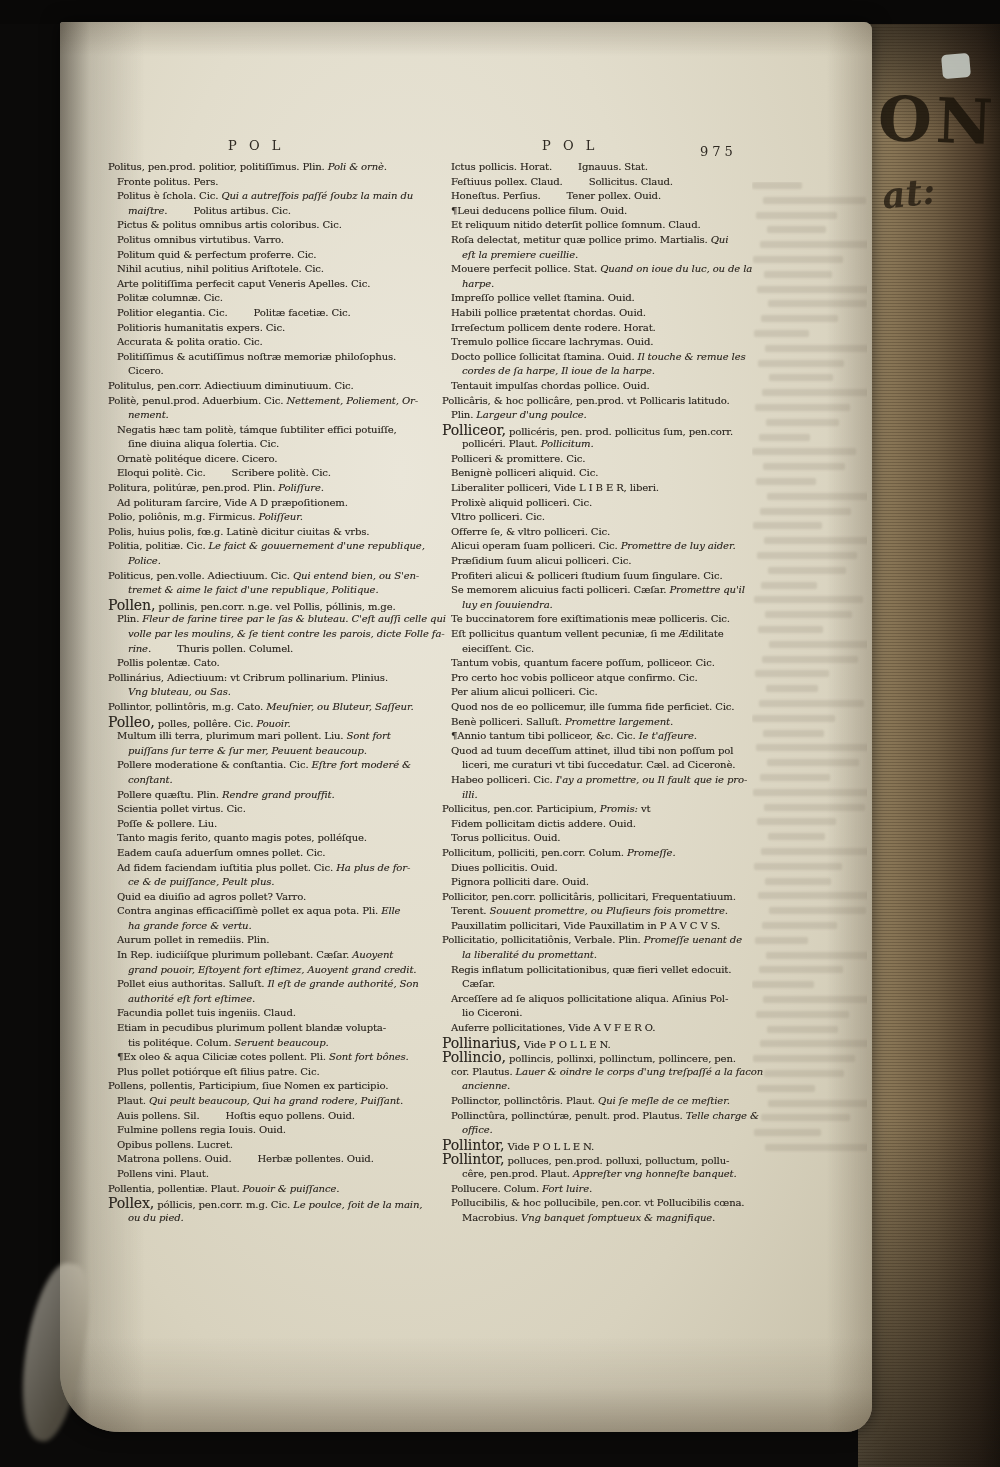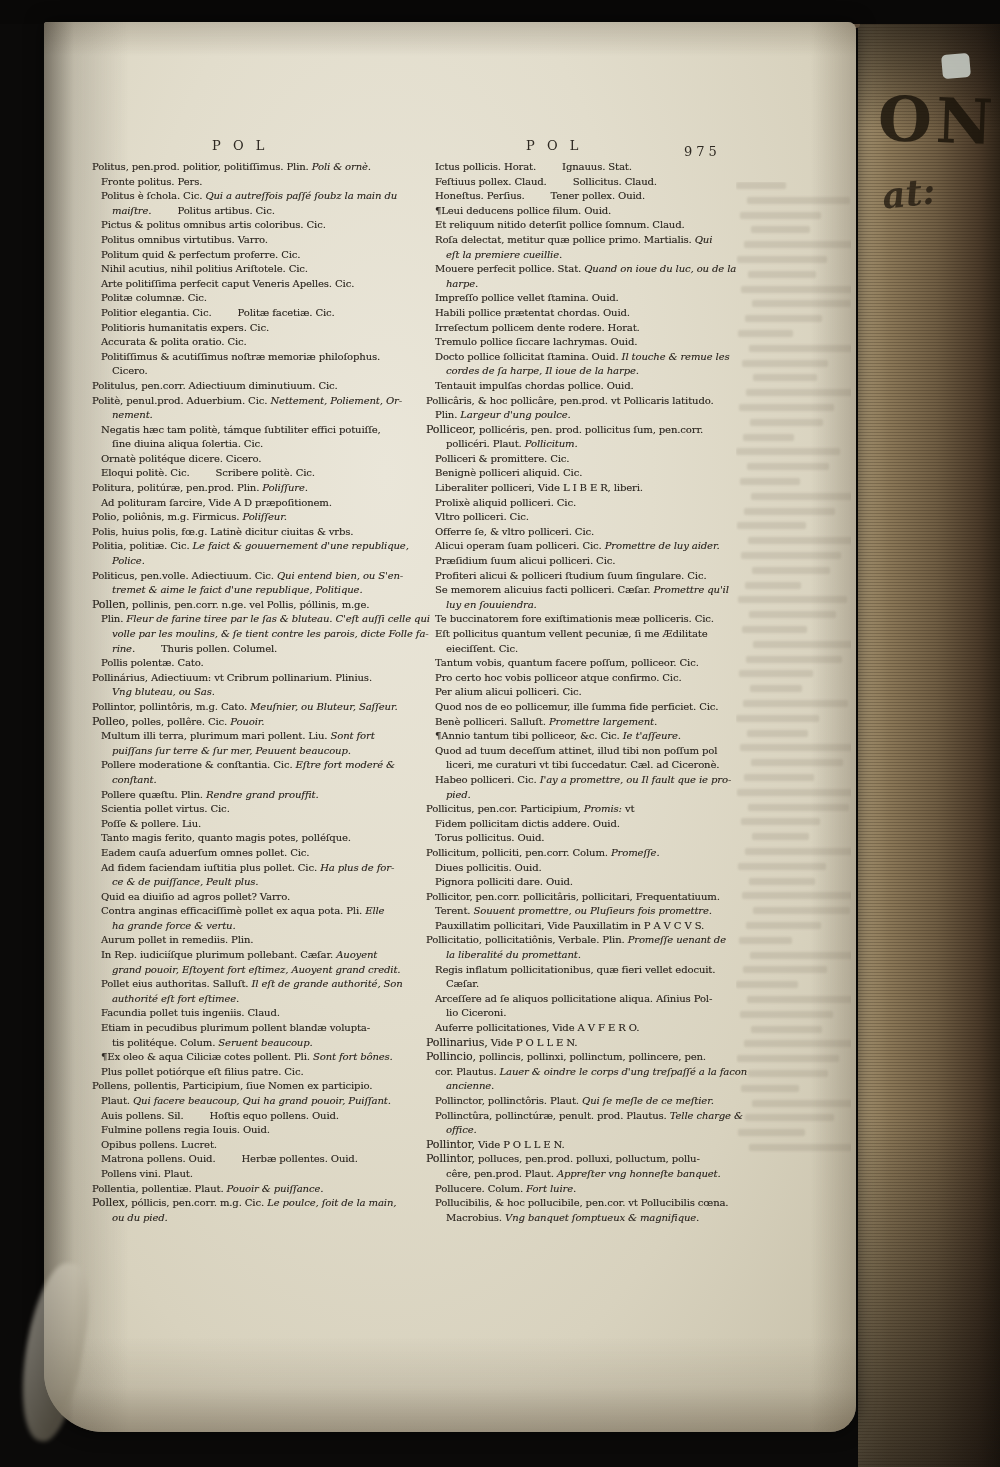--- a/index.html
+++ b/index.html
@@ -25,21 +25,21 @@
     color:#1c150c;opacity:.72;transform:rotate(-6deg);
   }
   .sticker{
     position:absolute;left:84px;top:54px;width:28px;height:24px;
     background:#ccd2cb;border-radius:5px;opacity:.85;transform:rotate(-5deg);
   }
   .top-band{position:absolute;left:0;top:0;width:100%;height:24px;background:#090807}
   .book-top{position:absolute;left:60px;top:14px;width:800px;height:14px;background:#6a5843;border-radius:4px}
   
   .page{
-    position:absolute;left:44px;top:22px;width:812px;height:1410px;
+    position:absolute;left:60px;top:22px;width:812px;height:1410px;
     background:radial-gradient(ellipse at 42% 32%, #eae6d9 0%, #e2ddcc 40%, #d8d2be 70%, #c6bfa8 100%);
     border-radius:3px 8px 26px 60px;
     box-shadow:0 0 18px rgba(0,0,0,.6);
   }
   .page::before{
     content:"";position:absolute;inset:0;border-radius:inherit;pointer-events:none;
     background:
       linear-gradient(90deg, rgba(25,19,12,.5) 0px, rgba(25,19,12,.15) 30px, rgba(25,19,12,0) 85px),
       linear-gradient(270deg, rgba(70,56,38,.25) 0px, rgba(70,56,38,0) 45px),
       linear-gradient(0deg, rgba(70,56,38,.42) 0px, rgba(70,56,38,.12) 45px, rgba(70,56,38,0) 95px),
@@ -57,21 +57,21 @@
   .rh-num{left:640px;top:122px;font-size:12px;letter-spacing:0}
   
   .col{position:absolute;top:138px}
   .col-left{left:48px;width:334px}
   .col-right{left:382px;width:330px}
   .line{
     height:14.6px;line-height:14.6px;font-size:10px;letter-spacing:-0.1px;
     white-space:nowrap;color:#2d2822;text-shadow:0.2px 0 0 rgba(45,35,25,.4);
   }
   .line i{font-style:italic}
-  .line .hw{font-size:11px}
+  .line .hw{font-size:14px}
   .i1{padding-left:9px}
   .i2{padding-left:20px}
   .t2{margin-left:26px}
   
   .bleed{position:absolute;left:692px;top:160px;width:115px;height:990px;overflow:hidden}
   .ghost-line{position:absolute;height:7px;background:rgba(120,108,88,.17);filter:blur(1.2px);border-radius:2px}
 </style>
 </head>
 <body>
 
@@ -148,21 +148,21 @@
       <div class="line i1"><span>In Rep. iudiciíſque plurimum pollebant. Cæſar. </span><i>Auoyent</i></div>
       <div class="line i2"><i>grand pouoir, Eſtoyent fort eſtimez, Auoyent grand credit.</i></div>
       <div class="line i1"><span>Pollet eius authoritas. Salluſt. </span><i>Il eſt de grande authorité, Son</i></div>
       <div class="line i2"><i>authorité eſt fort eſtimee.</i></div>
       <div class="line i1"><span>Facundia pollet tuis ingeniis. Claud.</span></div>
       <div class="line i1"><span>Etiam in pecudibus plurimum pollent blandæ volupta-</span></div>
       <div class="line i2"><span>tis politéque. Colum. </span><i>Seruent beaucoup.</i></div>
       <div class="line i1"><span>¶Ex oleo &amp; aqua Ciliciæ cotes pollent. Pli. </span><i>Sont fort bônes.</i></div>
       <div class="line i1"><span>Plus pollet potiórque eſt filius patre. Cic.</span></div>
       <div class="line i0"><span>Pollens, pollentis, Participium, ſiue Nomen ex participio.</span></div>
-      <div class="line i1"><span>Plaut. </span><i>Qui facere beaucoup, Qui ha grand pouoir, Puiſſant.</i></div>
+      <div class="line i1"><span>Plaut. </span><i>Qui peult beaucoup, Qui ha grand rodere, Puiſſant.</i></div>
       <div class="line i1"><span>Auis pollens. Sil.</span><span class="t2"><span>Hoſtis equo pollens. Ouid.</span></span></div>
       <div class="line i1"><span>Fulmine pollens regia Iouis. Ouid.</span></div>
       <div class="line i1"><span>Opibus pollens. Lucret.</span></div>
       <div class="line i1"><span>Matrona pollens. Ouid.</span><span class="t2"><span>Herbæ pollentes. Ouid.</span></span></div>
       <div class="line i1"><span>Pollens vini. Plaut.</span></div>
       <div class="line i0"><span>Pollentia, pollentiæ. Plaut. </span><i>Pouoir &amp; puiſſance.</i></div>
       <div class="line i0"><span class="hw">Pollex,</span><span> póllicis, pen.corr. m.g. Cic. </span><i>Le poulce, ſoit de la main,</i></div>
       <div class="line i2"><i>ou du pied.</i></div>
     </div>
   <div class="col col-right">
@@ -202,21 +202,21 @@
       <div class="line i2"><span>eieciſſent. Cic.</span></div>
       <div class="line i1"><span>Tantum vobis, quantum facere poſſum, polliceor. Cic.</span></div>
       <div class="line i1"><span>Pro certo hoc vobis polliceor atque confirmo. Cic.</span></div>
       <div class="line i1"><span>Per alium alicui polliceri. Cic.</span></div>
       <div class="line i1"><span>Quod nos de eo pollicemur, ille ſumma fide perficiet. Cic.</span></div>
       <div class="line i1"><span>Benè polliceri. Salluſt. </span><i>Promettre largement.</i></div>
       <div class="line i1"><span>¶Annio tantum tibi polliceor, &amp;c. Cic. </span><i>Ie t'aſſeure.</i></div>
       <div class="line i1"><span>Quod ad tuum deceſſum attinet, illud tibi non poſſum pol</span></div>
       <div class="line i2"><span>liceri, me curaturi vt tibi ſuccedatur. Cæl. ad Ciceronè.</span></div>
       <div class="line i1"><span>Habeo polliceri. Cic. </span><i>I'ay a promettre, ou Il fault que ie pro-</i></div>
-      <div class="line i2"><i>pied.</i></div>
+      <div class="line i2"><i>illi.</i></div>
       <div class="line i0"><span>Pollicitus, pen.cor. Participium, </span><i>Promis:</i><span> vt</span></div>
       <div class="line i1"><span>Fidem pollicitam dictis addere. Ouid.</span></div>
       <div class="line i1"><span>Torus pollicitus. Ouid.</span></div>
       <div class="line i0"><span>Pollicitum, polliciti, pen.corr. Colum. </span><i>Promeſſe.</i></div>
       <div class="line i1"><span>Diues pollicitis. Ouid.</span></div>
       <div class="line i1"><span>Pignora polliciti dare. Ouid.</span></div>
       <div class="line i0"><span>Pollicitor, pen.corr. pollicitâris, pollicitari, Frequentatiuum.</span></div>
       <div class="line i1"><span>Terent. </span><i>Souuent promettre, ou Pluſieurs fois promettre.</i></div>
       <div class="line i1"><span>Pauxillatim pollicitari, Vide Pauxillatim in P A V C V S.</span></div>
       <div class="line i0"><span>Pollicitatio, pollicitatiônis, Verbale. Plin. </span><i>Promeſſe uenant de</i></div>

